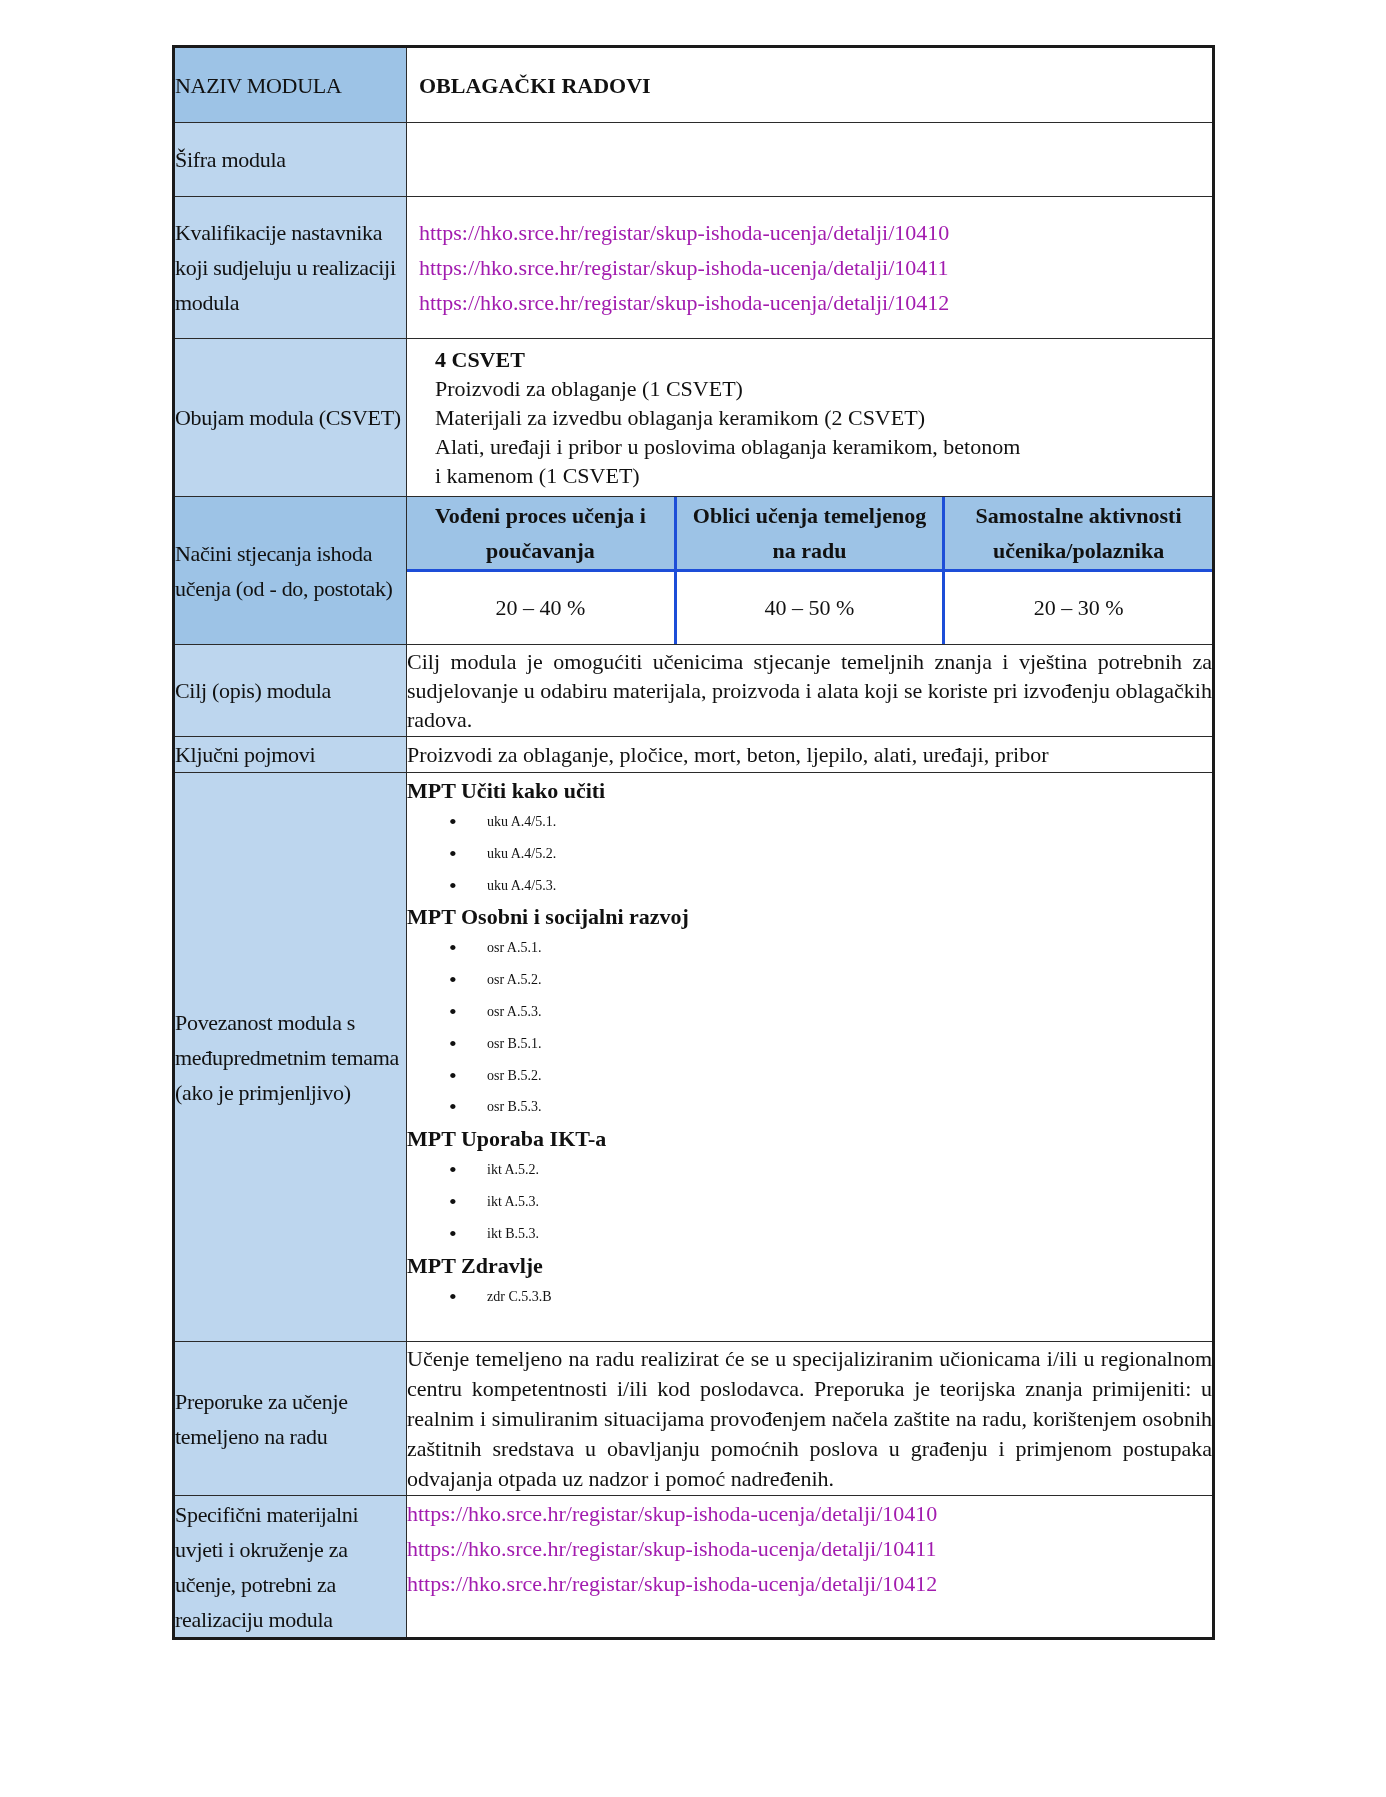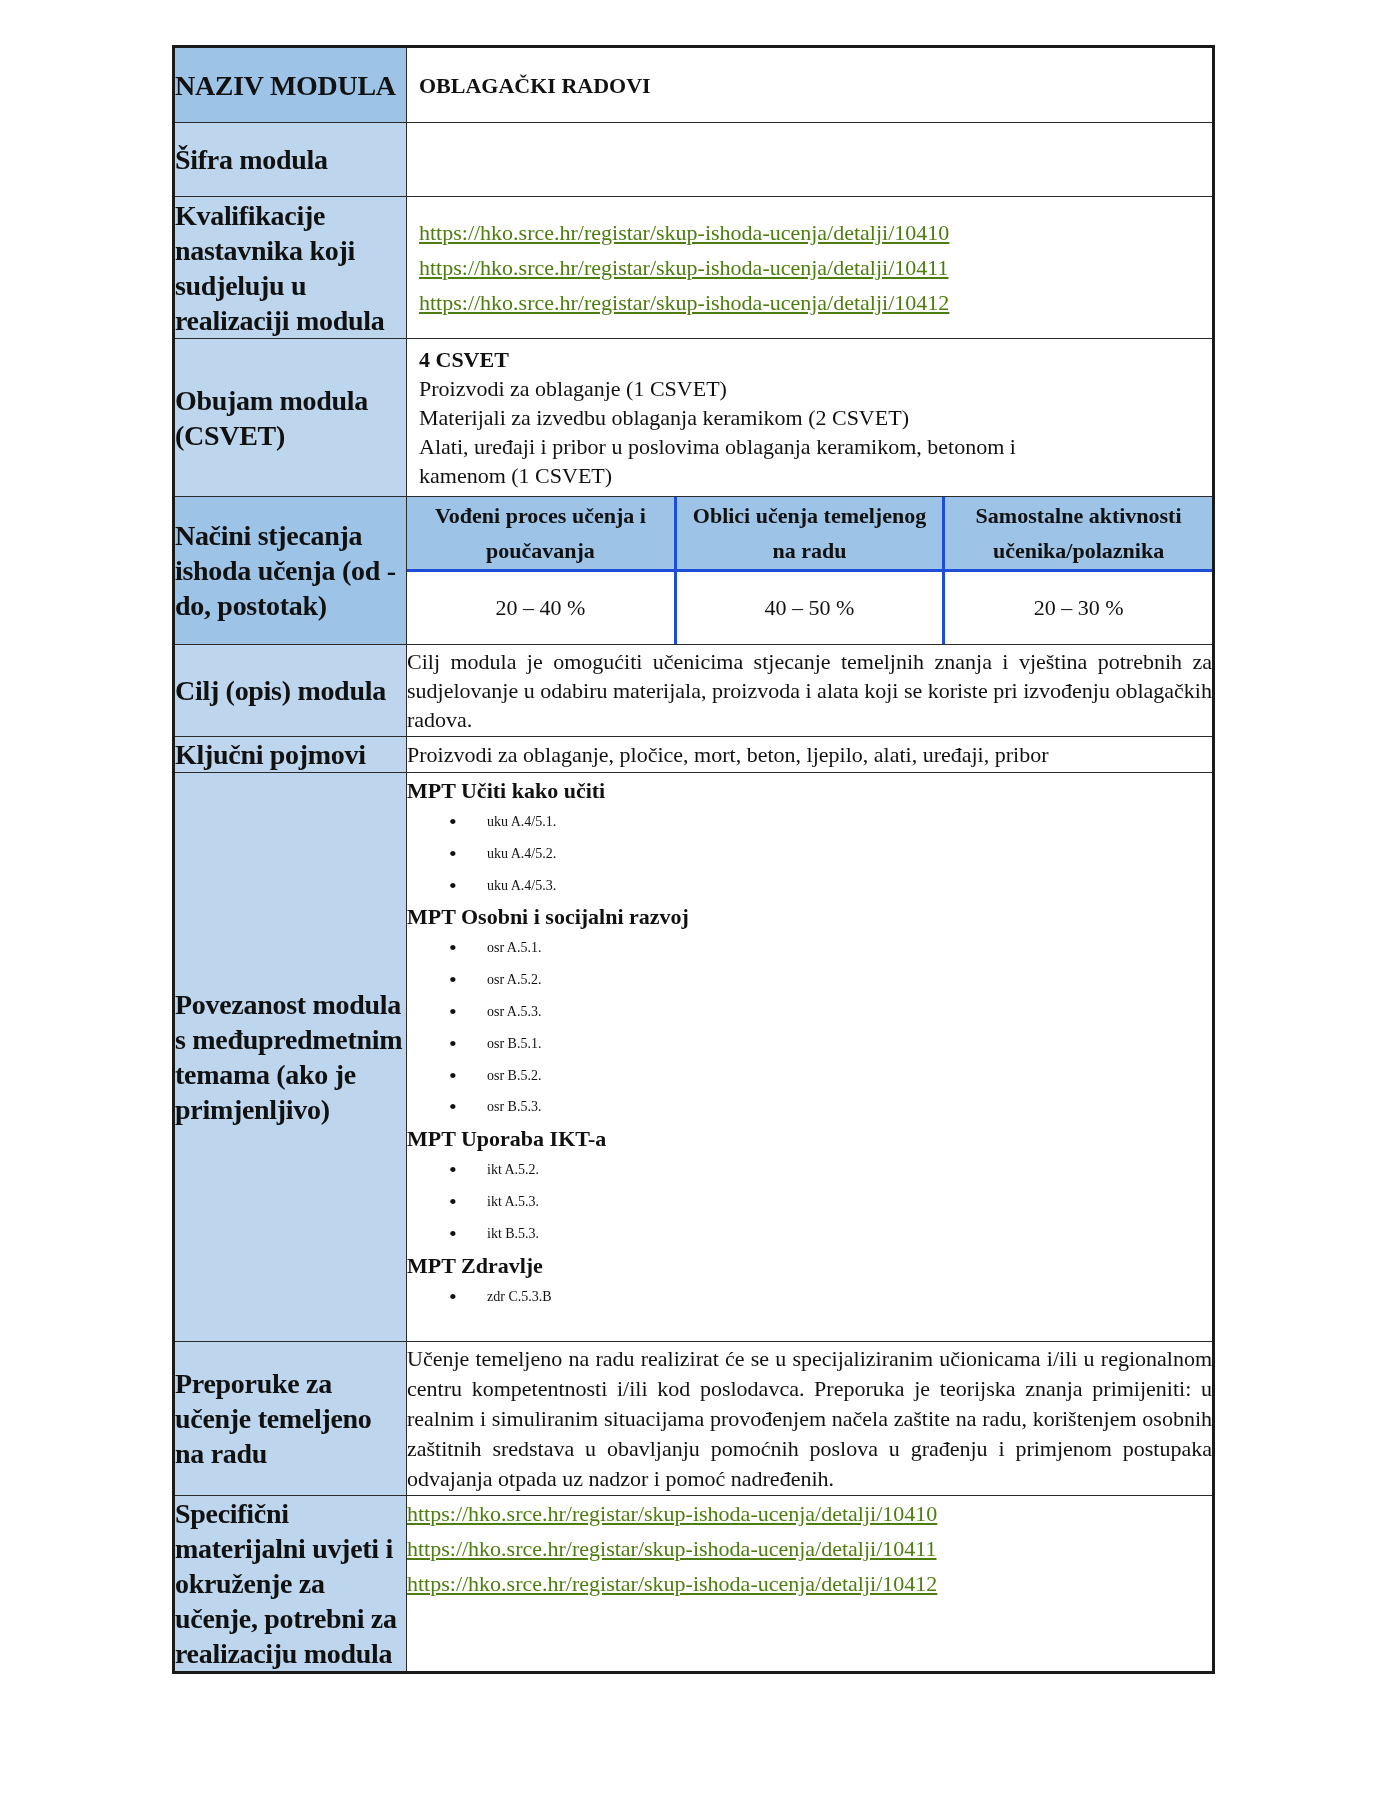--- a/index.html
+++ b/index.html
@@ -5,28 +5,28 @@
   html, body { margin:0; padding:0; background:#ffffff; }
   body { width:1386px; height:1797px; position:relative; font-family:"Liberation Serif","DejaVu Serif",serif; color:#111; }
   .doc-table {
     position:absolute; left:172px; top:45px; width:1043px;
     border-collapse:collapse; table-layout:fixed;
     border:3px solid #1a1a1a;
   }
   .doc-table > tbody > tr > td { border:1.5px solid #2b2b2b; vertical-align:middle; padding:0; }
   .col-label { width:233px; }
   .lbl {
-    background:#bdd6ee; font-weight:bold; font-size:28px; line-height:35px;
+    background:#bdd6ee; font-weight:normal; font-size:22px; line-height:35px;
     padding:2px 6px 2px 6px; letter-spacing:-0.3px;
   }
   .lbl.dark { background:#9dc3e6; }
   .val { background:#ffffff; font-size:22px; line-height:31px; padding:2px 7px; }
   .val.bold-title { font-weight:bold; font-size:22px; padding-left:12px; }
   .val.links { padding-left:12px; }
-  a.link { color:#4d7c0f; text-decoration:underline; display:block; font-size:22px; line-height:35px; }
+  a.link { color:#a21caf; display:block; font-size:22px; line-height:35px; }
   .justify { text-align:justify; }
   .heading-line { font-weight:bold; }
   ul.bul { margin:0; padding:0 0 0 42px; list-style:none; }
   ul.bul li { position:relative; padding-left:38px; line-height:31.8px; font-size:14px; }
   ul.bul li::before { content:"\2022"; position:absolute; left:0; top:0; font-size:22px; }
   .inner { width:100%; height:100%; border-collapse:collapse; table-layout:fixed; }
   .inner td { border:3px solid #1d4ed8; text-align:center; font-size:22px; }
   .inner tr:first-child td { border-top:none; }
   .inner tr:last-child td { border-bottom:none; }
   .inner td:first-child { border-left:none; }
@@ -58,21 +58,21 @@
       <td class="lbl">Kvalifikacije nastavnika koji sudjeluju u realizaciji modula</td>
       <td class="val links">
         <a class="link">https://hko.srce.hr/registar/skup-ishoda-ucenja/detalji/10410</a>
         <a class="link">https://hko.srce.hr/registar/skup-ishoda-ucenja/detalji/10411</a>
         <a class="link">https://hko.srce.hr/registar/skup-ishoda-ucenja/detalji/10412</a>
       </td>
     </tr>
 
     <tr style="height:158px">
       <td class="lbl">Obujam modula (CSVET)</td>
-      <td class="val" style="padding-left:12px;line-height:29px;">
+      <td class="val" style="padding-left:28px;line-height:29px;">
         <div class="heading-line">4 CSVET</div>
         <div>Proizvodi za oblaganje (1 CSVET)</div>
         <div>Materijali za izvedbu oblaganja keramikom (2 CSVET)</div>
         <div style="padding-right:190px">Alati, uređaji i pribor u poslovima oblaganja keramikom, betonom i kamenom (1 CSVET)</div>
       </td>
     </tr>
 
     <tr style="height:144px">
       <td class="lbl dark">Načini stjecanja ishoda učenja (od - do, postotak)</td>
       <td style="padding:0">

